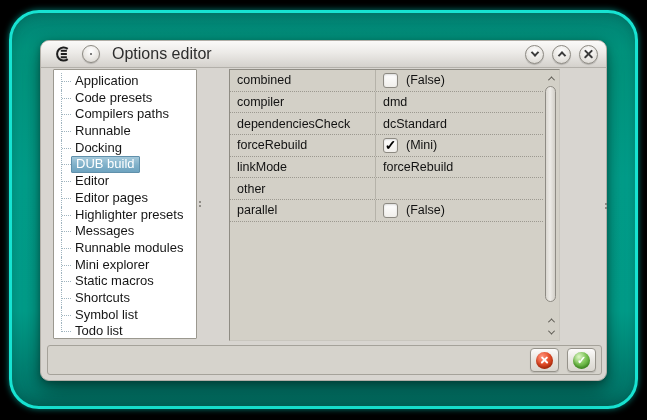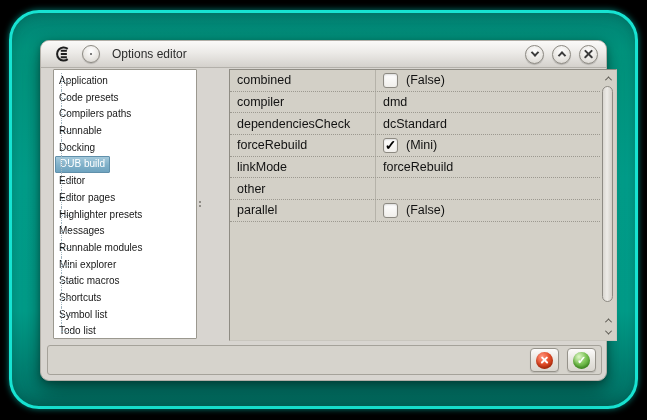--- a/index.html
+++ b/index.html
@@ -31,56 +31,56 @@
   }
   .app-icon { width:19px; height:16px; display:block; }
   .menu-btn, .tb-btn {
     width:19px; height:19px; border-radius:50%;
     background:radial-gradient(circle at 50% 32%,#ffffff 0%,#eeece9 45%,#d5d2cc 100%);
     border:1px solid #8d8a83; box-shadow:0 1px 1px rgba(0,0,0,.18);
     display:flex; align-items:center; justify-content:center; flex:none;
   }
   .menu-btn { width:18px; height:18px; margin-left:10px; }
   .menu-dot { width:2px; height:2px; border-radius:50%; background:#555; }
-  .tb-title { margin-left:12px; font-size:12px; color:#2d2d2d; }
+  .tb-title { margin-left:12px; font-size:16px; color:#2d2d2d; }
   .tb-spacer { flex:1; }
   .tb-group { display:flex; gap:8px; }
   .chev { display:inline-block; width:6px; height:6px; border-right:2px solid #3c3c3c; border-bottom:2px solid #3c3c3c; }
   .chev.up   { transform:rotate(-135deg) translate(-1px,-1px); }
   .chev.down { transform:rotate(45deg) translate(-1px,-1px); }
   .chev.sm { width:5px; height:5px; border-right-width:1.6px; border-bottom-width:1.6px; border-color:#55524c; }
   .xmark { position:relative; width:11px; height:11px; }
   .xmark::before,.xmark::after { content:""; position:absolute; left:0; top:4.5px; width:11px; height:2.2px; background:#3c3c3c; border-radius:1px; }
   .xmark::before { transform:rotate(45deg); } .xmark::after { transform:rotate(-45deg); }
 
   
   .sidebar {
     position:absolute; left:12px; top:28px; width:144px; height:270px;
     background:#ffffff; border:1px solid #9b988f; border-radius:1px;
     padding-top:3px; overflow:hidden;
   }
-  .tree-item { position:relative; height:16.7px; line-height:16.7px; padding-left:5px; font-size:10px; color:#161616; white-space:nowrap; }
+  .tree-item { position:relative; height:16.7px; line-height:16.7px; padding-left:21px; font-size:13px; color:#161616; white-space:nowrap; }
   .tree-item::before { content:""; position:absolute; left:7px; top:0; bottom:0; border-left:1px dotted #9fb4bf; }
   .tree-item.last::before { bottom:50%; }
   .tree-item::after { content:""; position:absolute; left:8px; width:9px; top:8px; border-top:1px dotted #9fb4bf; }
   .tree-item .sel {
     display:inline-block; padding:0 4px; margin-left:-4px; border-radius:1px;
     background:linear-gradient(180deg,#a4c9db 0%,#7fb0c9 55%,#6ea3bf 100%);
     border:1px solid #6090ab; color:#ffffff; line-height:14.5px;
   }
 
   
   .split-dots { position:absolute; width:3px; }
   .split-dots i { display:block; width:2px; height:2px; border-radius:50%; background:#78756f; margin:2px 0; }
   .split-left { left:158px; top:158px; }
   .split-right { left:564px; top:160px; }
 
   
   .grid {
-    position:absolute; left:188px; top:28px; width:388px; height:272px;
+    position:absolute; left:188px; top:28px; width:331px; height:272px;
     background:#d3d0c7;
     border:1px solid; border-color:#8f8c84 #c9c6be #c9c6be #8f8c84;
   }
   .rows { position:absolute; left:0; top:0; right:16px; }
   .prow { display:flex; height:21.7px; align-items:center; border-bottom:1px dotted #9c9990; }
   .pname { width:146px; flex:none; align-self:stretch; display:flex; align-items:center; padding-left:7px; border-right:1px solid #b5b2a9; font-size:12.5px; color:#121212; }
   .pval { flex:1; display:flex; align-items:center; padding-left:7px; font-size:12.5px; color:#121212; gap:8px; }
   .cbox {
     width:15px; height:15px; border-radius:3px; flex:none;
     background:linear-gradient(180deg,#ffffff,#f1efeb);

